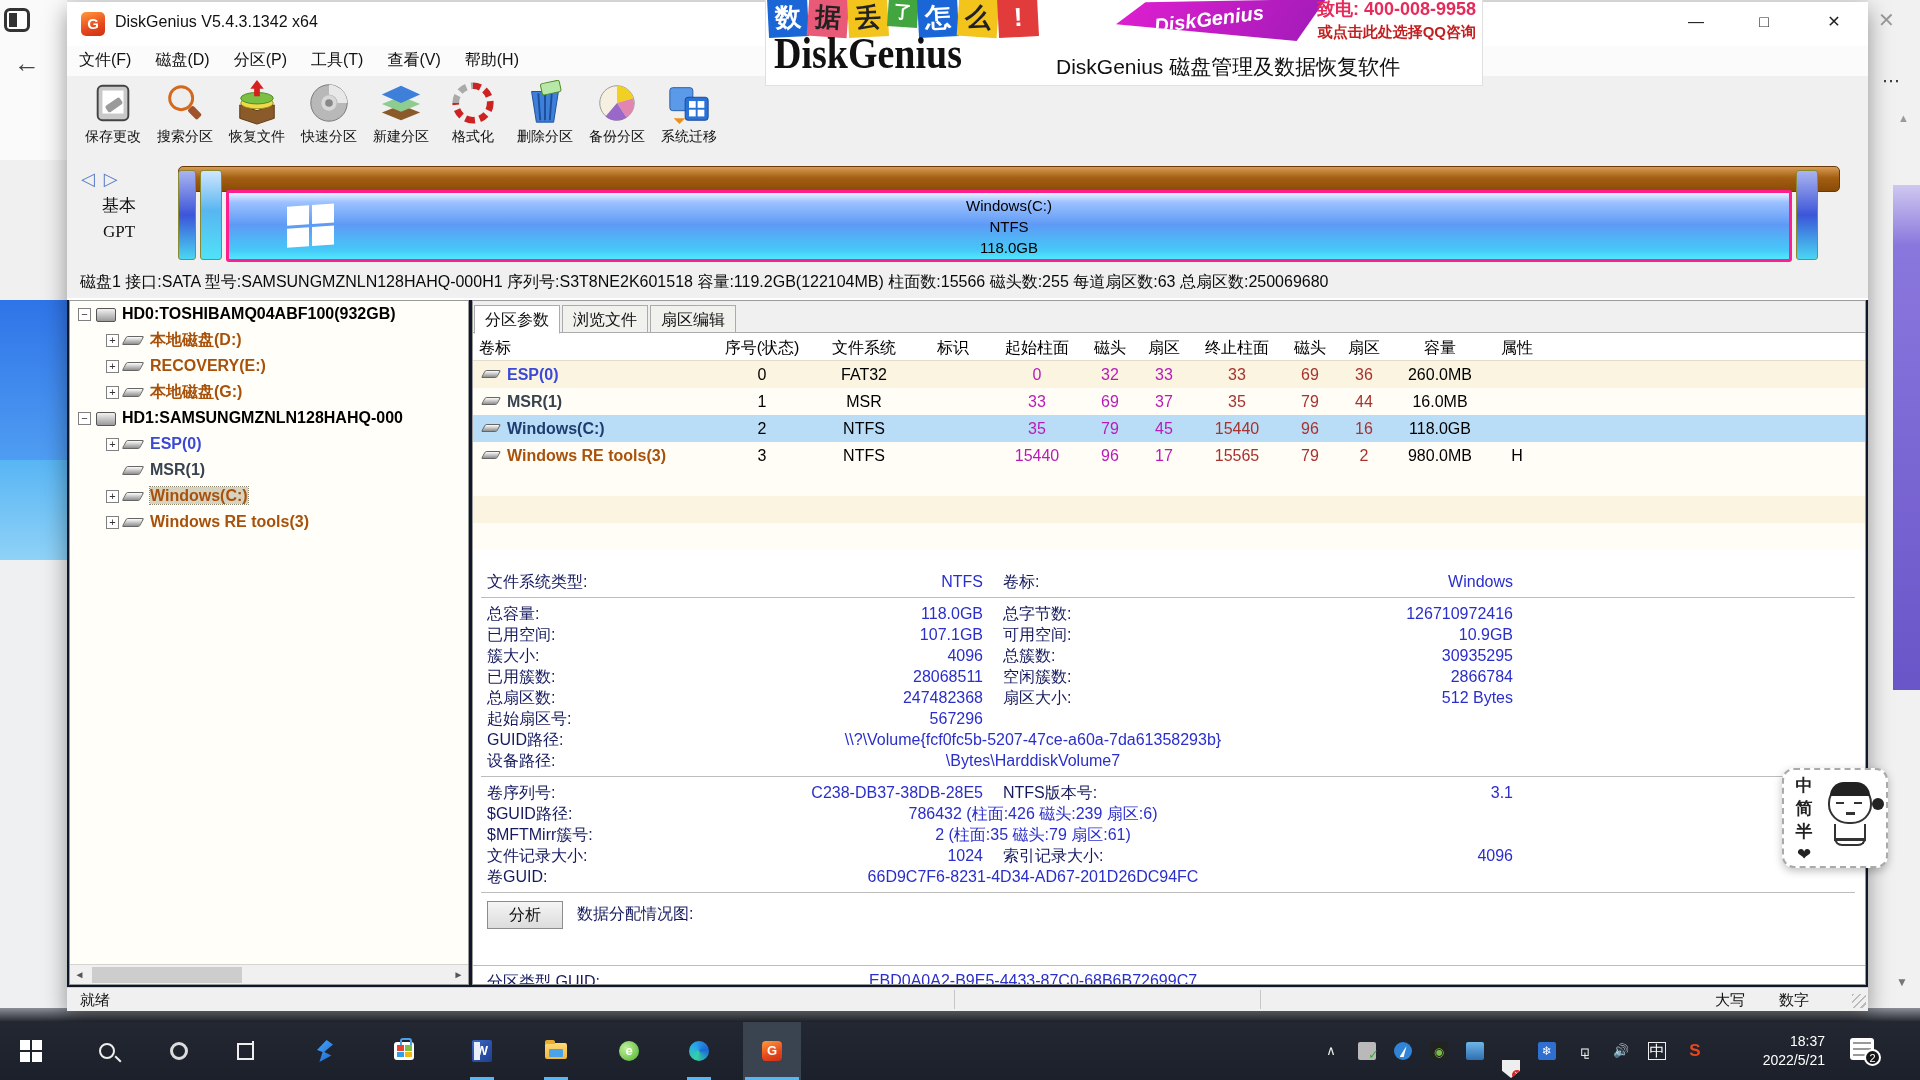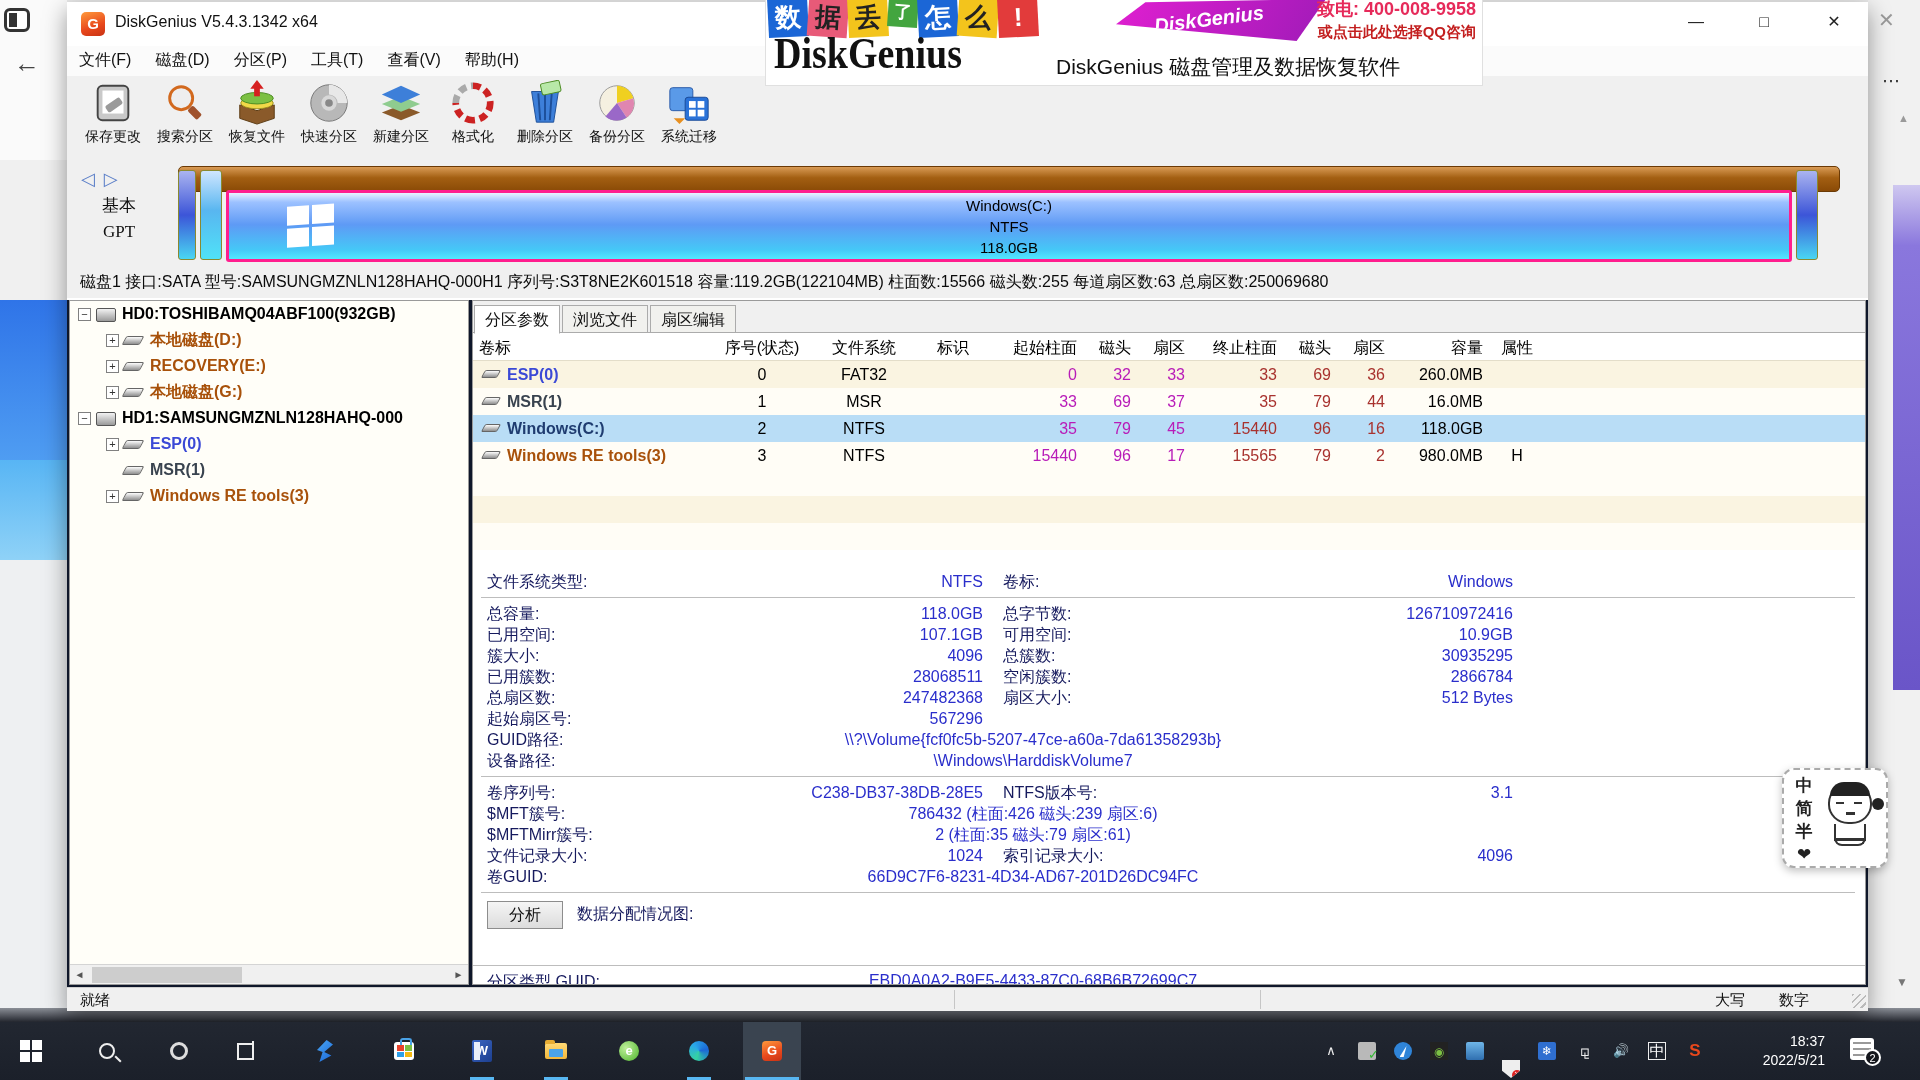--- a/index.html
+++ b/index.html
@@ -93,21 +93,21 @@
   .tab{display:inline-block;height:27px;line-height:27px;margin:4px 1px 0 1px;padding:0 10px;font-size:16px;color:#111;background:#f1f1ee;border:1px solid #ababab;border-bottom:none;}
   .tab.active{background:#fff;height:29px;margin-bottom:-1px;border-bottom:1px solid #fff;}
 
   
   .ptable{position:absolute;left:0;top:33px;width:100%;}
   .prow{position:relative;height:27px;line-height:27px;font-size:16px;white-space:nowrap;}
   .prow .cell{display:inline-block;height:27px;vertical-align:top;overflow:hidden;padding:0 6px;}
   .phead .cell{color:#000;}
   .phead{border-bottom:1px solid #e3ddc9;}
   .r-cream{background:#faf4e1;} .r-white{background:#fffdf6;} .r-sel{background:#b9ddf6;}
-  .a-l{text-align:left;} .a-c{text-align:center;} .a-r{text-align:right;}
+  .a-l{text-align:left;} .a-c{text-align:center;} .a-r{text-align:center;}
   .c-start{color:#b81cb8;} .c-end{color:#a8322e;}
   .vol-name{font-weight:bold;}
   .mini-part{display:inline-block;width:16px;height:8px;background:linear-gradient(180deg,#fdfdfd,#8f8f8f);border:1px solid #666;border-radius:2px;transform:skewX(-28deg);margin:0 8px 2px 10px;}
 
   
   .details{position:absolute;left:0;top:270px;width:100%;}
   .d-row{position:relative;height:21px;line-height:21px;font-size:16px;white-space:nowrap;}
   .d-l1{position:absolute;left:14px;color:#161a5e;}
   .d-v1{position:absolute;left:260px;width:250px;text-align:right;color:#2a2ecb;}
   .d-l2{position:absolute;left:530px;color:#161a5e;}
@@ -357,20 +357,21 @@
 
       <div class="tree-panel">
         <div id="tree">
             <div class="tree-item lvl0"><div class="expander" style="display: inline-block;">−</div><div class="t-disk-ic"></div><span class="lab s-disk">HD0:TOSHIBAMQ04ABF100(932GB)</span></div>
             <div class="tree-item lvl1"><div class="expander" style="display: inline-block;">+</div><div class="t-part-ic"></div><span class="lab s-volume">本地磁盘(D:)</span></div>
             <div class="tree-item lvl1"><div class="expander" style="display: inline-block;">+</div><div class="t-part-ic"></div><span class="lab s-volume">RECOVERY(E:)</span></div>
             <div class="tree-item lvl1"><div class="expander" style="display: inline-block;">+</div><div class="t-part-ic"></div><span class="lab s-volume">本地磁盘(G:)</span></div>
             <div class="tree-item lvl0"><div class="expander" style="display: inline-block;">−</div><div class="t-disk-ic"></div><span class="lab s-disk">HD1:SAMSUNGMZNLN128HAHQ-000</span></div>
             <div class="tree-item lvl1"><div class="expander" style="display: inline-block;">+</div><div class="t-part-ic"></div><span class="lab s-esp">ESP(0)</span></div>
             <div class="tree-item lvl1"><div class="exp-spacer"></div><div class="t-part-ic"></div><span class="lab s-msr">MSR(1)</span></div>
+            <div class="tree-item lvl1 selected"><div class="expander" style="display: inline-block;">+</div><div class="t-part-ic"></div><span class="lab s-volume">Windows(C:)</span></div>
             <div class="tree-item lvl1"><div class="expander" style="display: inline-block;">+</div><div class="t-part-ic"></div><span class="lab s-volume">Windows RE tools(3)</span></div>
           </div>
         <div class="tree-hscroll">
           <div class="hs-btn hs-left">◄</div>
           <div class="hs-btn hs-right">►</div>
           <div class="hs-thumb"></div>
         </div>
       </div>
 
       <div class="right-panel">
@@ -427,31 +428,31 @@
             <div class="d-row">
               <div class="d-l1">起始扇区号:</div>
               <div class="d-v1">567296</div>
             </div>
             <div class="d-row long">
               <div class="d-l1">GUID路径:</div>
               <div class="d-v1">\\?\Volume{fcf0fc5b-5207-47ce-a60a-7da61358293b}</div>
             </div>
             <div class="d-row long">
               <div class="d-l1">设备路径:</div>
-              <div class="d-v1">\Windows\HarddiskVolume7</div>
+              <div class="d-v1">\Bytes\HarddiskVolume7</div>
             </div>
             <div class="d-sep"></div>
             <div class="d-row">
               <div class="d-l1">卷序列号:</div>
               <div class="d-v1">C238-DB37-38DB-28E5</div>
               <div class="d-l2">NTFS版本号:</div>
               <div class="d-v2">3.1</div>
             </div>
             <div class="d-row long">
-              <div class="d-l1">$MFT簇号:</div>
+              <div class="d-l1">$GUID路径:</div>
               <div class="d-v1">786432 (柱面:426 磁头:239 扇区:6)</div>
             </div>
             <div class="d-row long">
               <div class="d-l1">$MFTMirr簇号:</div>
               <div class="d-v1">2 (柱面:35 磁头:79 扇区:61)</div>
             </div>
             <div class="d-row">
               <div class="d-l1">文件记录大小:</div>
               <div class="d-v1">1024</div>
               <div class="d-l2">索引记录大小:</div>

